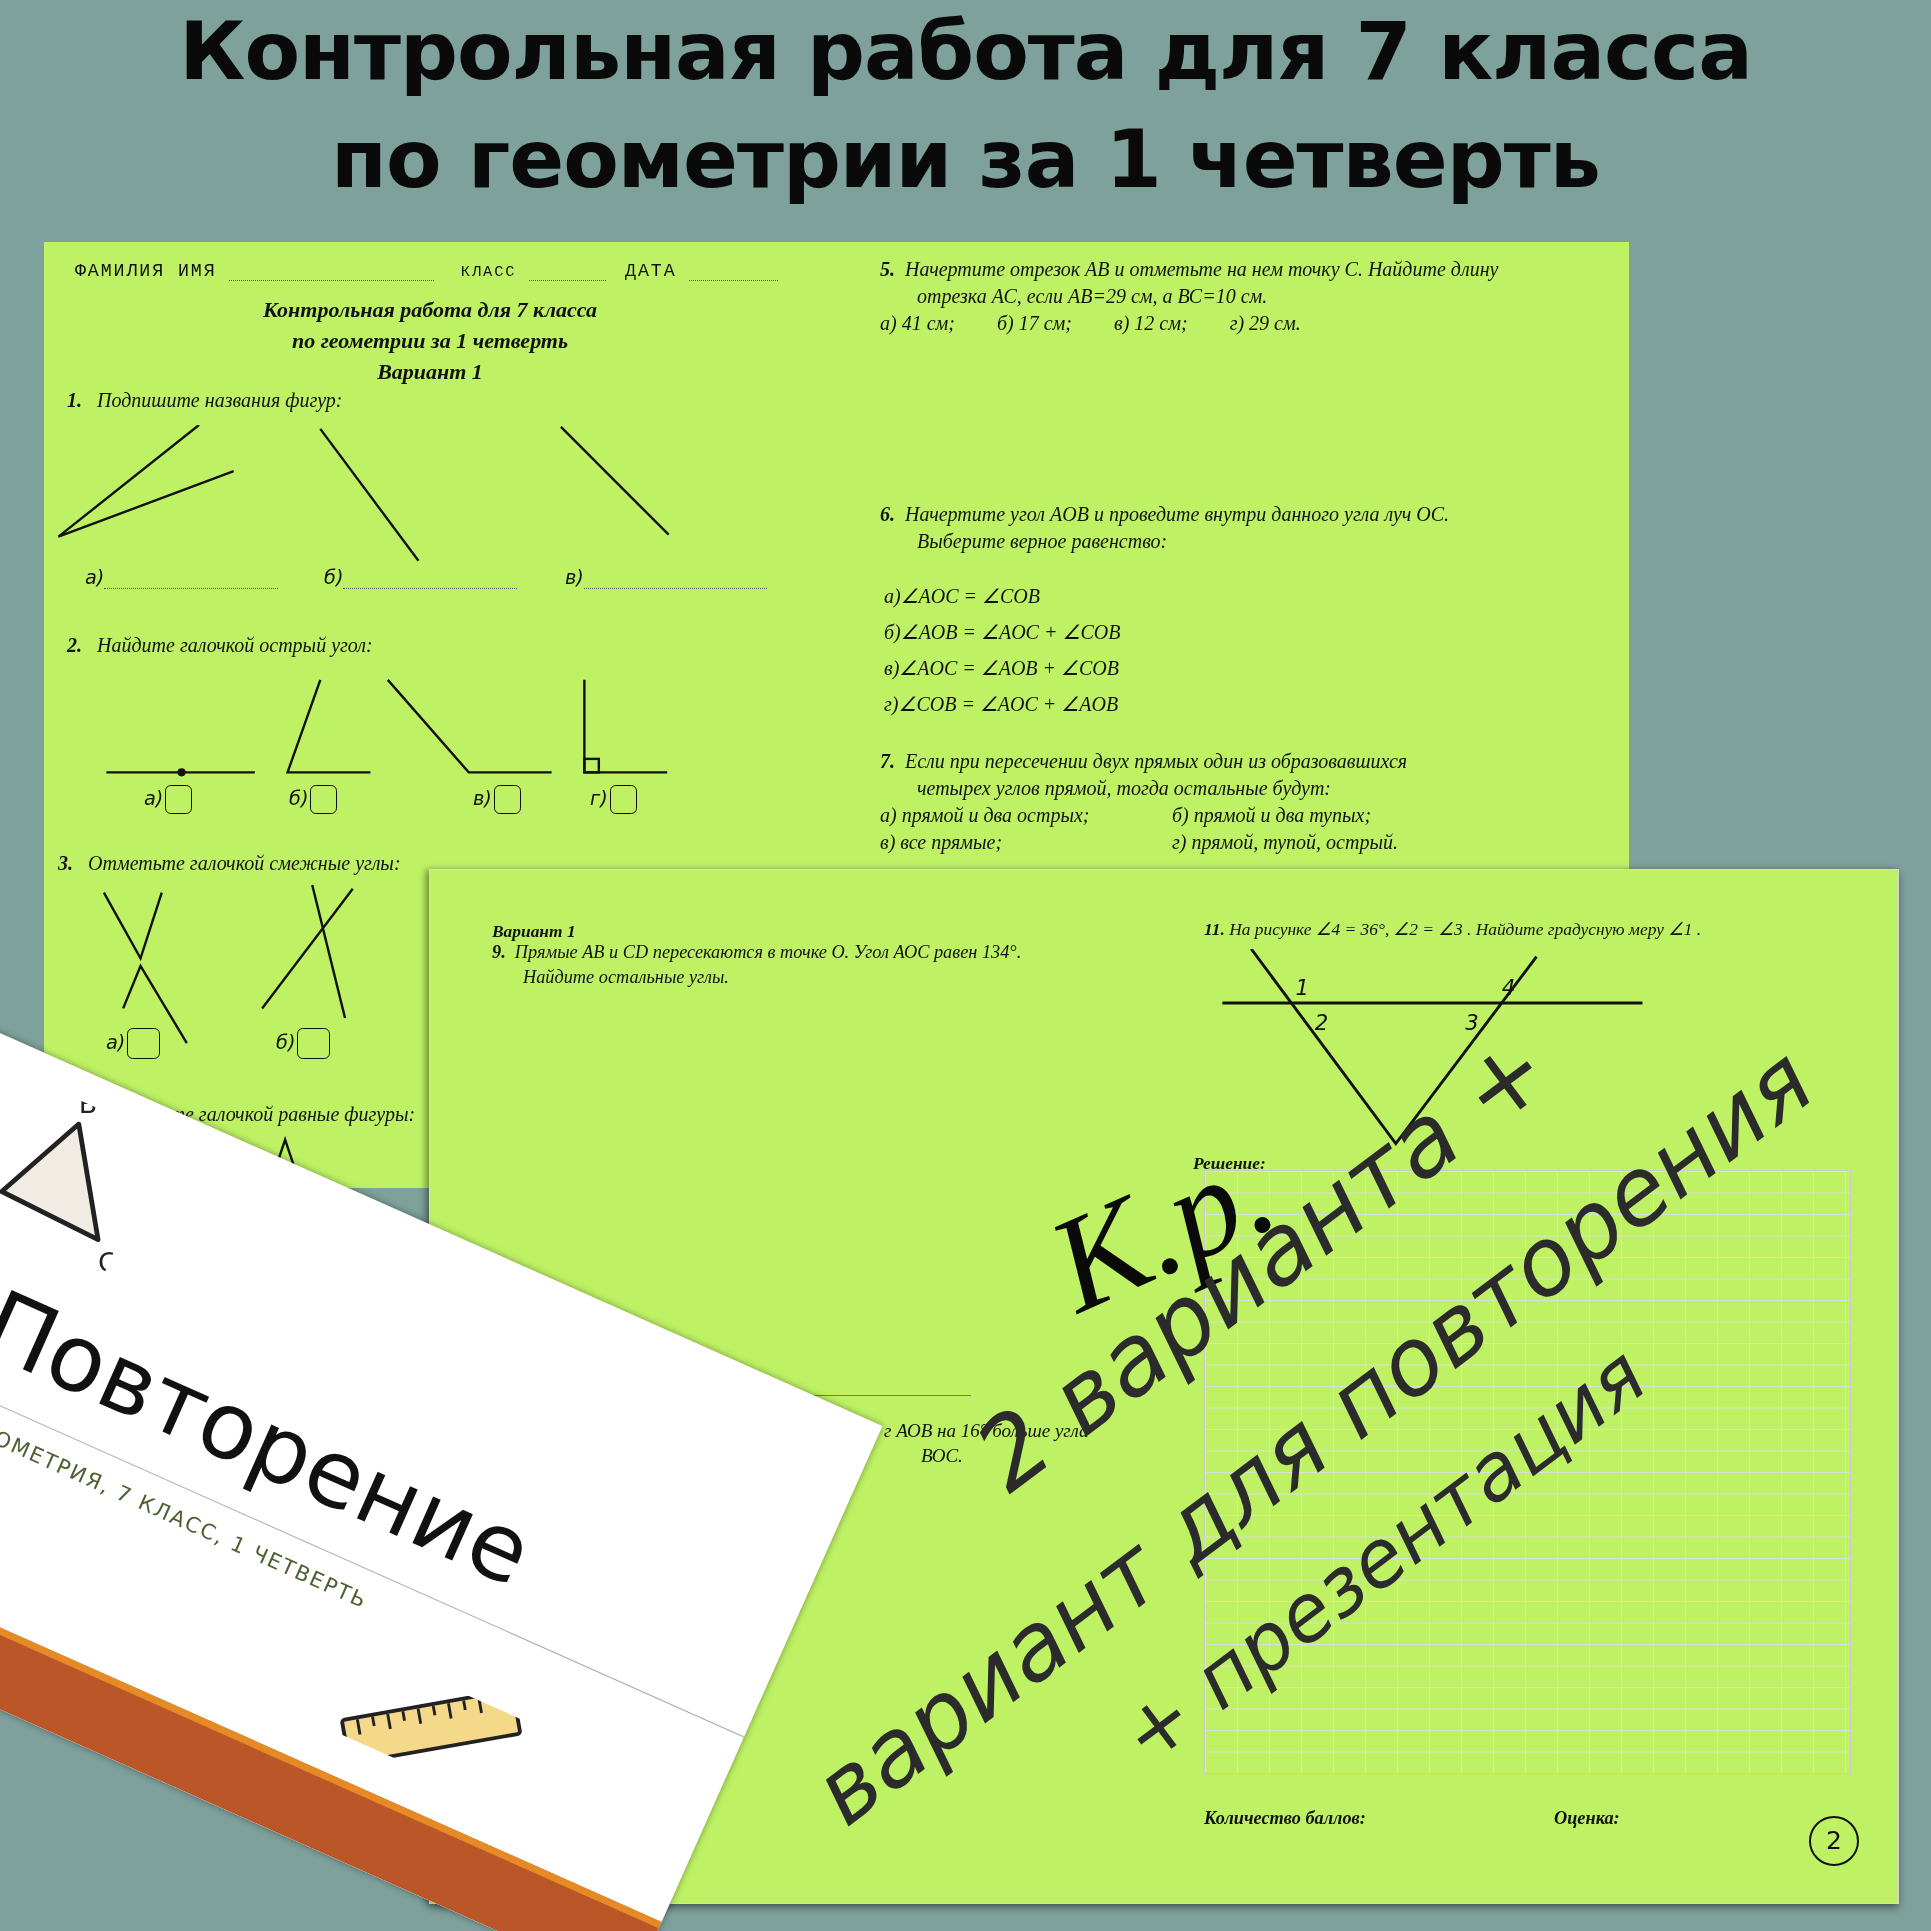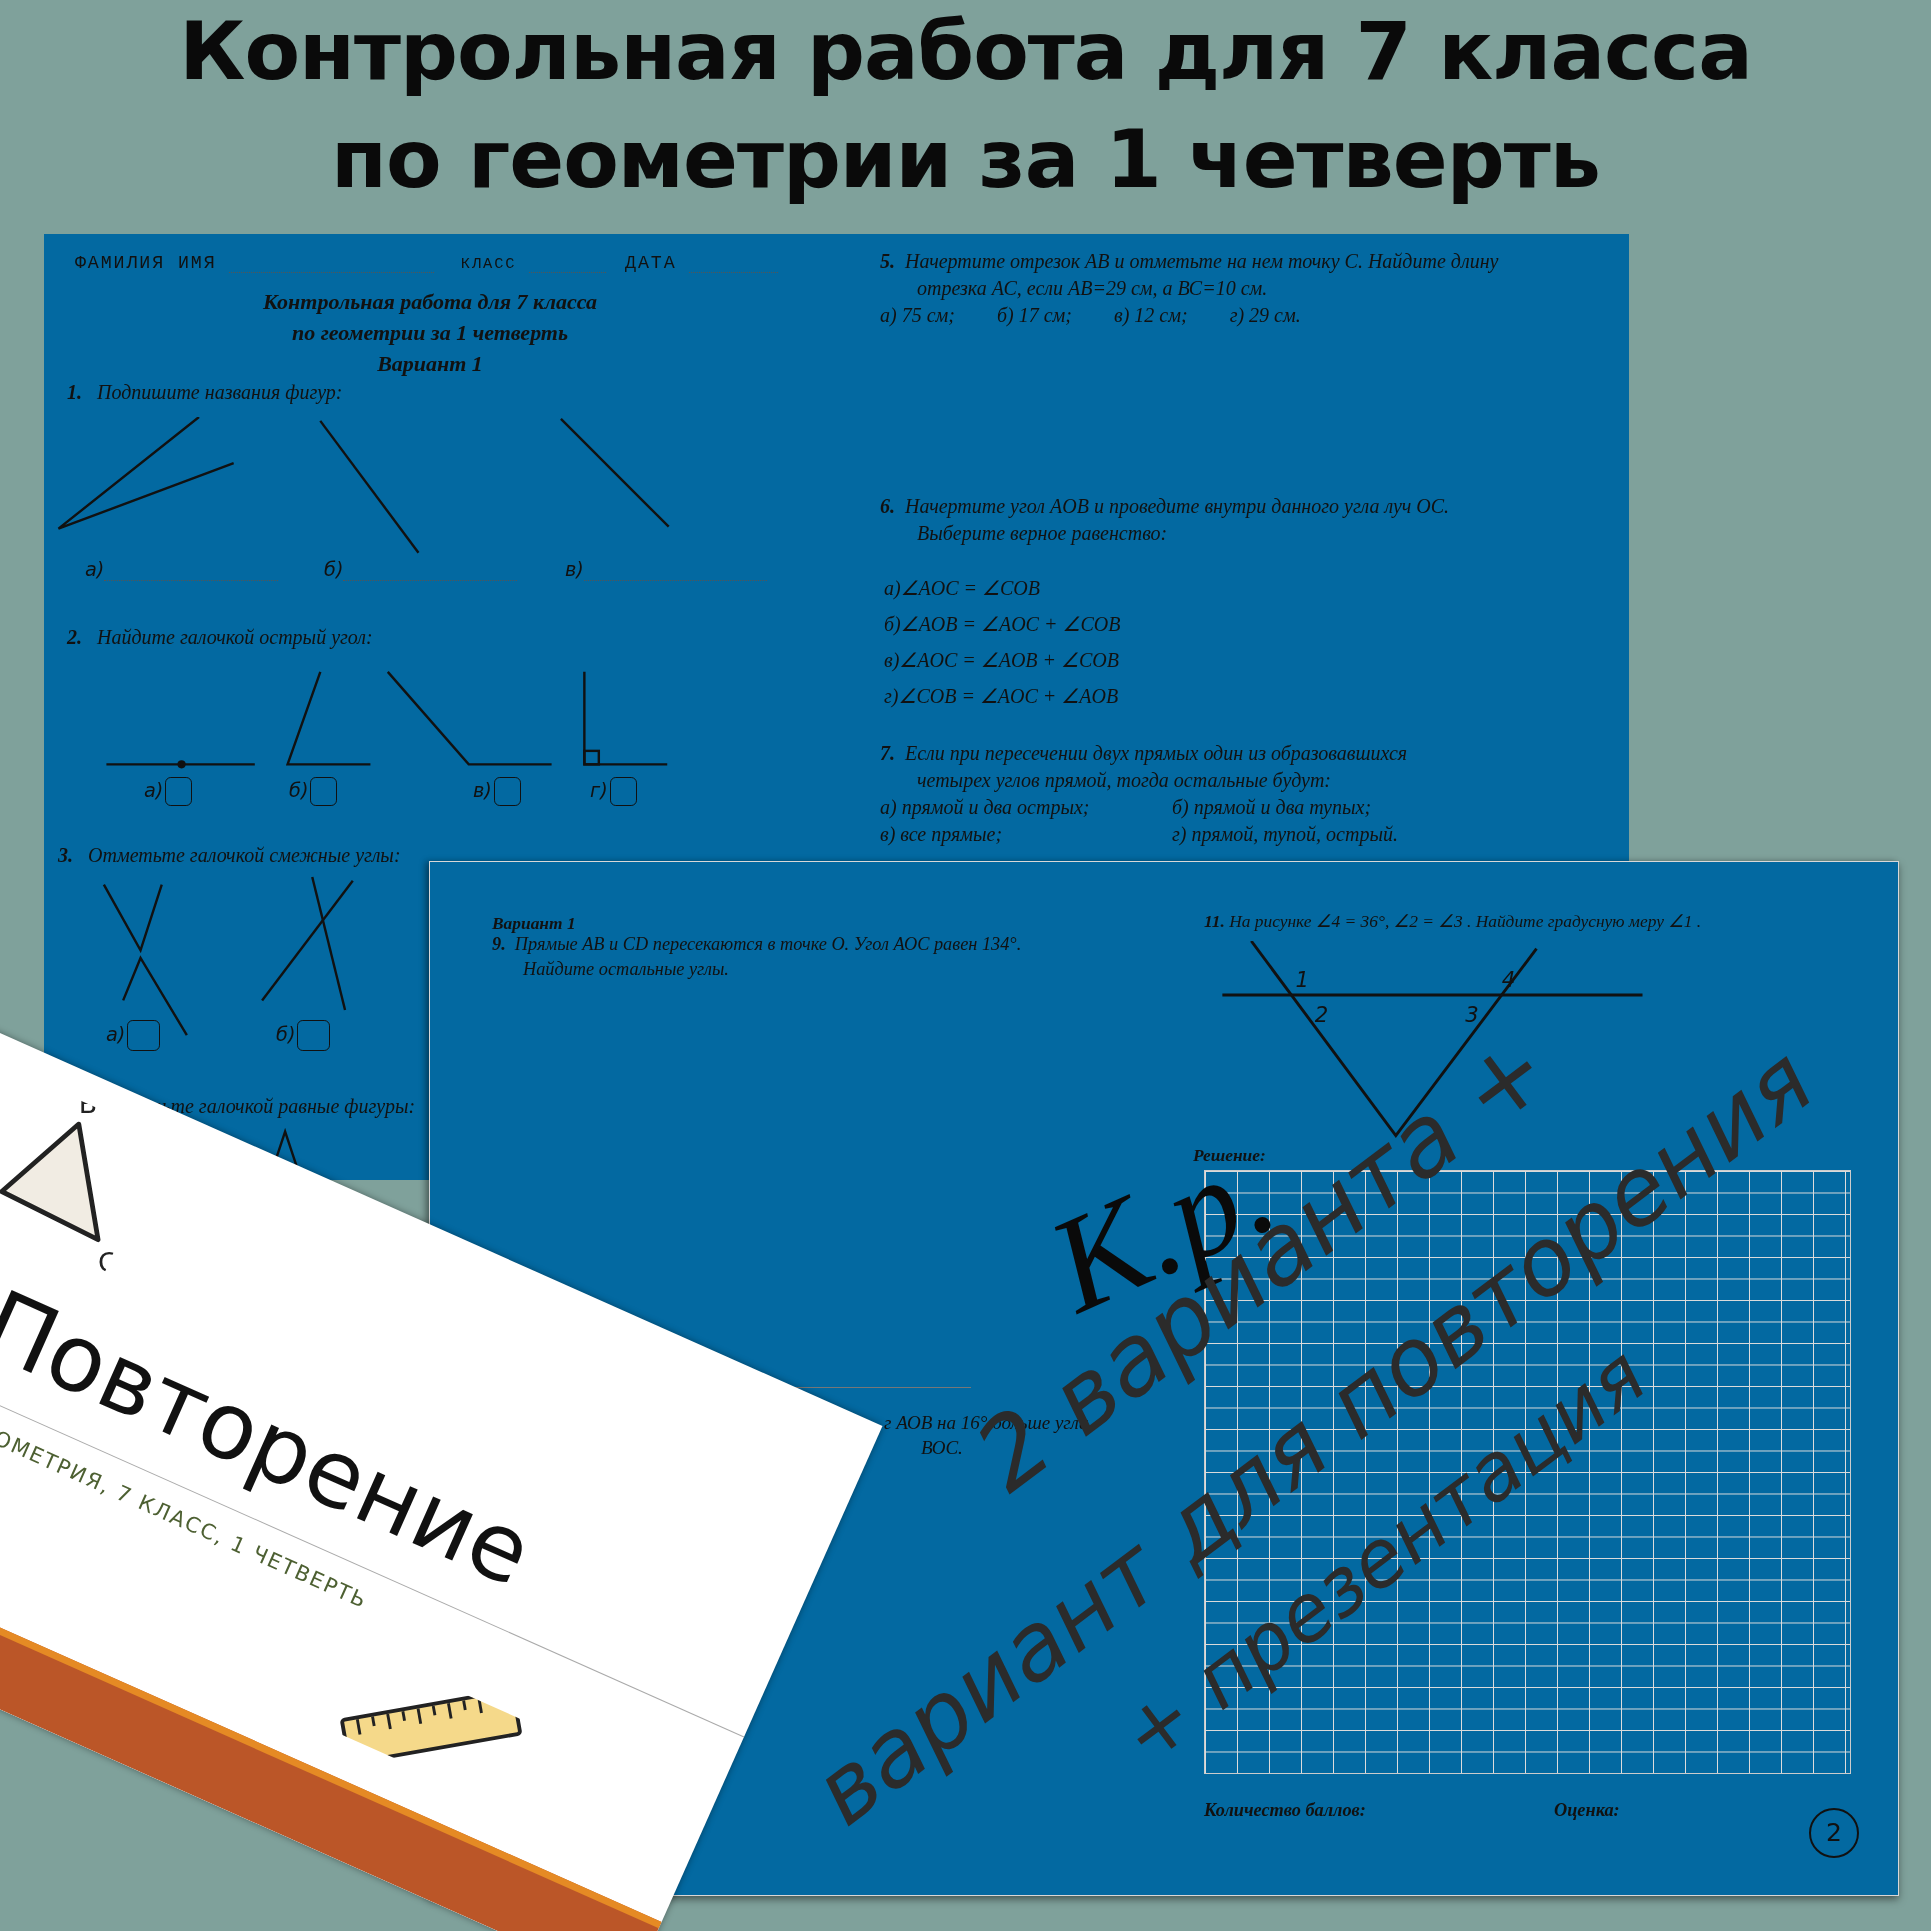--- a/index.html
+++ b/index.html
@@ -1,21 +1,21 @@
 <!DOCTYPE html>
 <html><head>
 <meta charset="utf-8">
 <style>
   html, body { margin:0; padding:0; }
   body { width:1931px; height:1931px; overflow:hidden; position:relative; background:#7fa19b; font-family:"Liberation Serif", serif; color:#111; }
   .banner { position:absolute; left:0; top:0; width:1931px; text-align:center; font-family:"DejaVu Sans", sans-serif; font-weight:bold; font-size:81px; line-height:106px; color:#0a0a0a; letter-spacing:-1px; }
   .banner div { height:108px; }
   .banner .l1 { margin-top:-1.9px; }
 
-  .sheet { position:absolute; background:#0369a1; }
+  .sheet { position:absolute; background:#bef264;margin-top:8px; }
   #sheet1 { left:44px; top:234px; width:1585px; height:946px; }
   #sheet2 { left:429px; top:861px; width:1468px; height:1033px; box-shadow: -3.9px 0 5.8px rgba(0,0,0,0.25), 0 3.9px 7.7px rgba(0,0,0,0.35); border:1.9px solid #d8d8d8; }
 
   .abs { position:absolute; }
   .t { font-size:20px; line-height:27px; white-space:nowrap;font-style:italic; }
   .b { font-weight:bold; }
   .mono { font-family:"Liberation Mono", monospace; font-size:18.3px; letter-spacing:1.9px; }
   .center { text-align:center; }
   .it { font-style:italic; }
   .dots { border-bottom:1px dotted #555; display:inline-block; height:17.4px; vertical-align:bottom; }
@@ -116,21 +116,21 @@
     <g stroke="#111" stroke-width="2.5" fill="none">
       <polygon points="250,10 264,52 250,80 236,52"></polygon>
       <polyline points="268,80 278,64 298,86"></polyline>
     </g>
   </svg>
 
   <div class="abs t" style="left:836px;top:13.5px;">
     <div><span class="b">5.</span>&nbsp;&nbsp;<span>Начертите отрезок АВ и отметьте на нем точку С. Найдите длину</span></div>
     <div style="padding-left:37px">отрезка АС, если АВ=29 см, а ВС=10 см.</div>
     <div>
-      <span>а) 75 см;</span>
+      <span>а) 41 см;</span>
       <span style="margin-left:37px">б) 17 см;</span>
       <span style="margin-left:37px">в) 12 см;</span>
       <span style="margin-left:37px">г) 29 см.</span>
     </div>
   </div>
 
   <div class="abs t" style="left:836px;top:259px;">
     <div><span class="b">6.</span>&nbsp;&nbsp;<span>Начертите угол AOB и проведите внутри данного угла луч ОС.</span></div>
     <div style="padding-left:37px">Выберите верное равенство:</div>
   </div>

